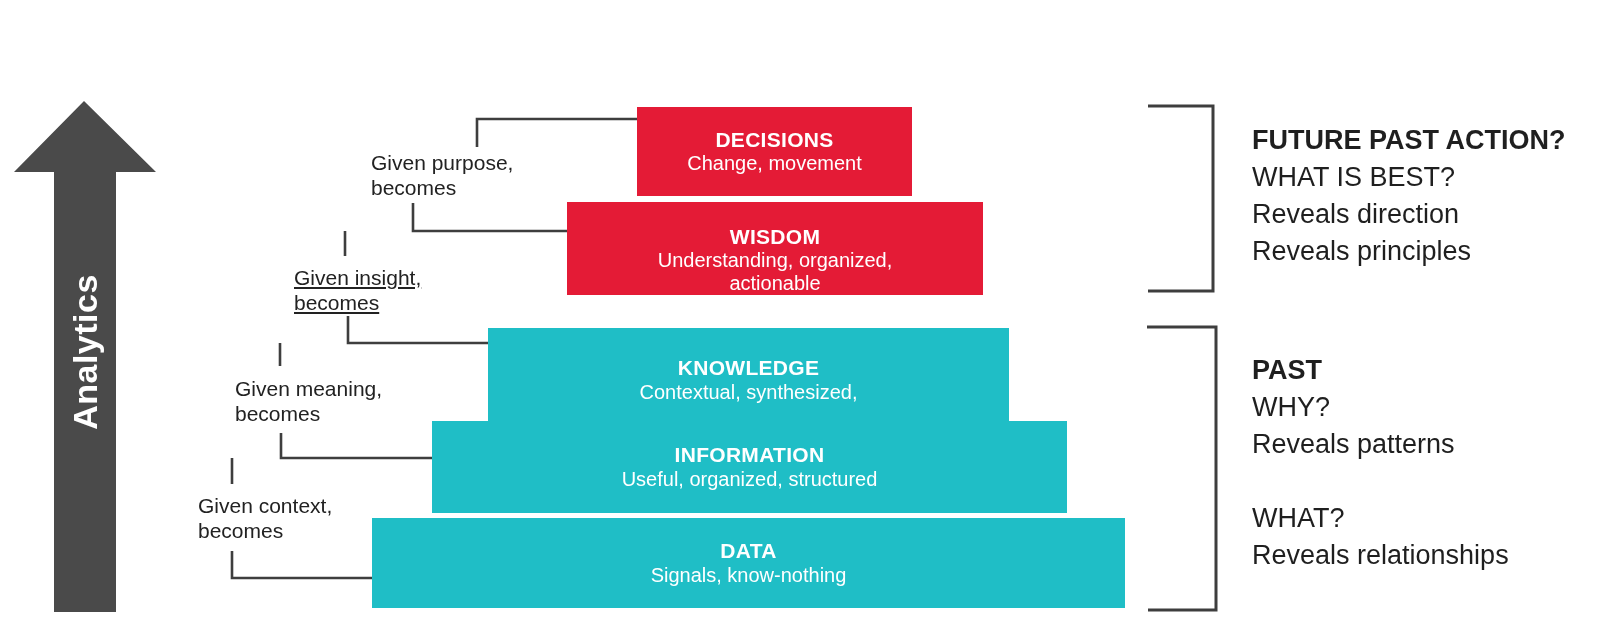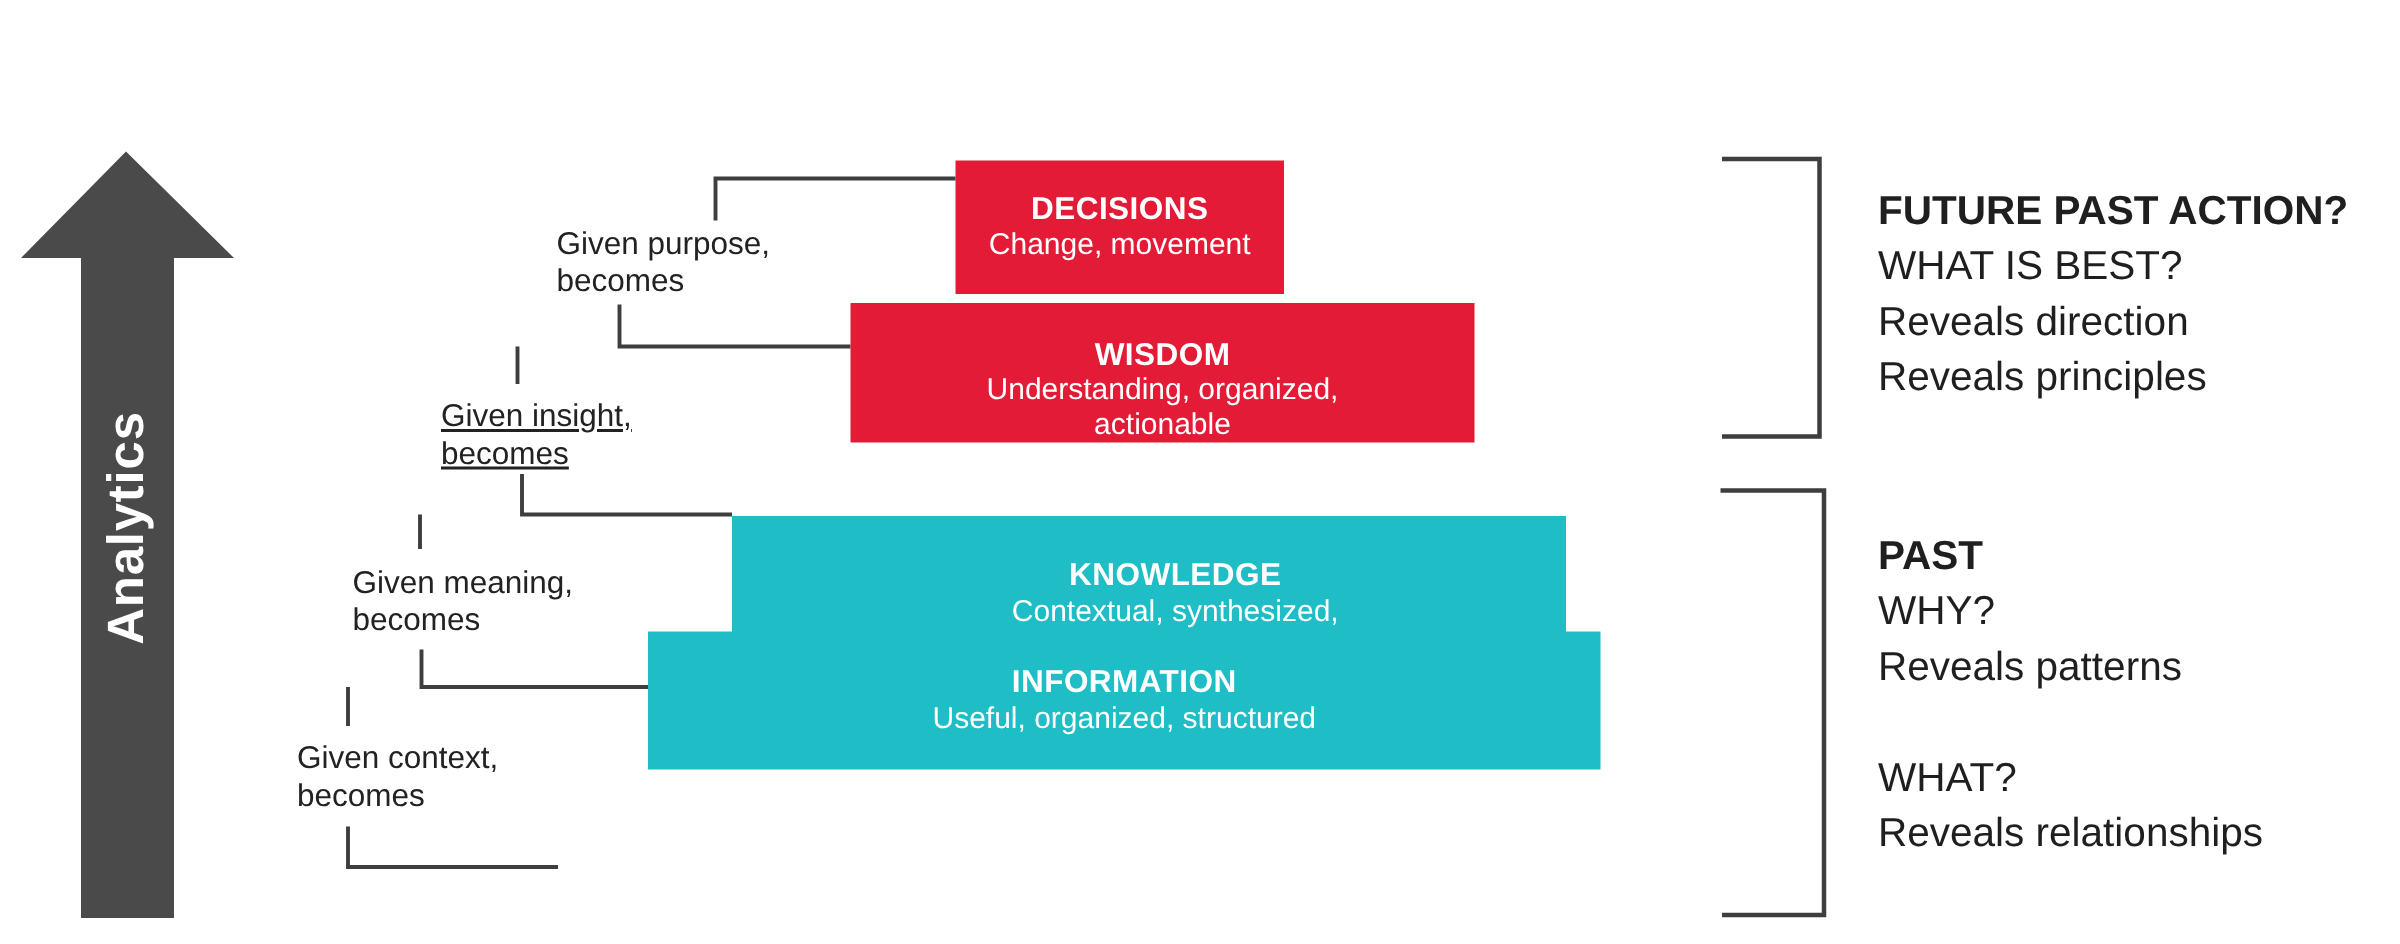--- a/index.html
+++ b/index.html
@@ -44,23 +44,23 @@
     align-items: center;
     justify-content: center;
     color: #ffffff;
     text-align: center;
     line-height: 1.15;
   }
   .level.red  { background: var(--red, #e41b36); }
   .level.teal { background: var(--teal, #1fbec6); }
   .level-title { font-size: 21px; font-weight: bold; letter-spacing: 0.3px; }
   .level-sub   { font-size: 20px; font-weight: normal; }
-  .decisions   { left: 637px; top: 107px; width: 219px; height: 89px; }
+  .decisions   { left: 637px; top: 107px; width: 275px; height: 89px; }
   .wisdom      { left: 567px; top: 202px; width: 416px; height: 93px; justify-content: flex-end; }
-  .knowledge   { left: 488px; top: 344px; width: 521px; height: 104px; padding-left: 35px; }
+  .knowledge   { left: 488px; top: 328px; width: 521px; height: 104px; }
   .information { left: 432px; top: 421px; width: 635px; height: 92px; }
   .data        { left: 372px; top: 518px; width: 753px; height: 90px; }
   .transition {
     position: absolute;
     color: #222222;
     font-size: 21px;
     line-height: 25px;
     white-space: nowrap;
   }
   .t1 { left: 347px; top: 150px; margin-left: 24px; }
@@ -116,20 +116,24 @@
   <div class="level teal knowledge">
     <div class="level-title">KNOWLEDGE</div>
     <div class="level-sub">Contextual, synthesized,</div>
   </div>
 
   <div class="level teal information">
     <div class="level-title">INFORMATION</div>
     <div class="level-sub">Useful, organized, structured</div>
   </div>
 
+  <div class="level teal data">
+    <div class="level-title">DATA</div>
+    <div class="level-sub">Signals, know-nothing</div>
+  </div>
 
   <div class="transition t1">
     <div>Given purpose,</div>
     <div>becomes</div>
   </div>
   <div class="transition t2">
     <div>Given insight,</div>
     <div>becomes</div>
   </div>
   <div class="transition t3">

